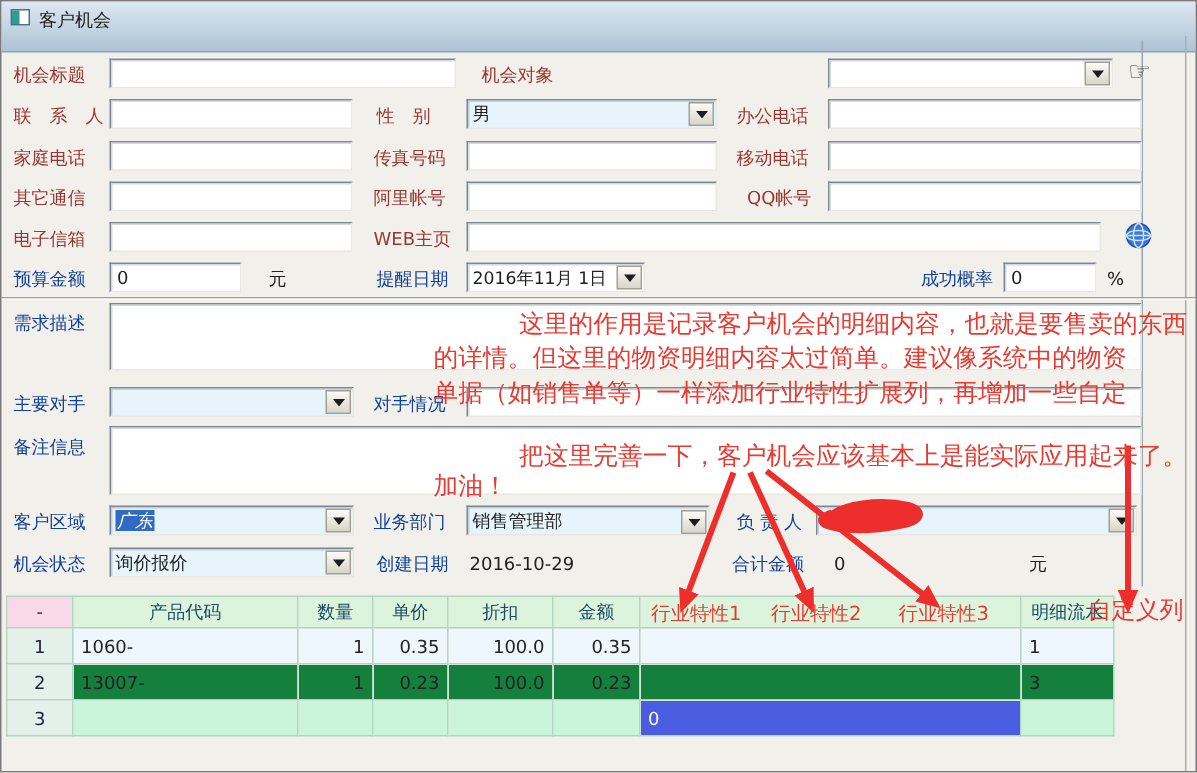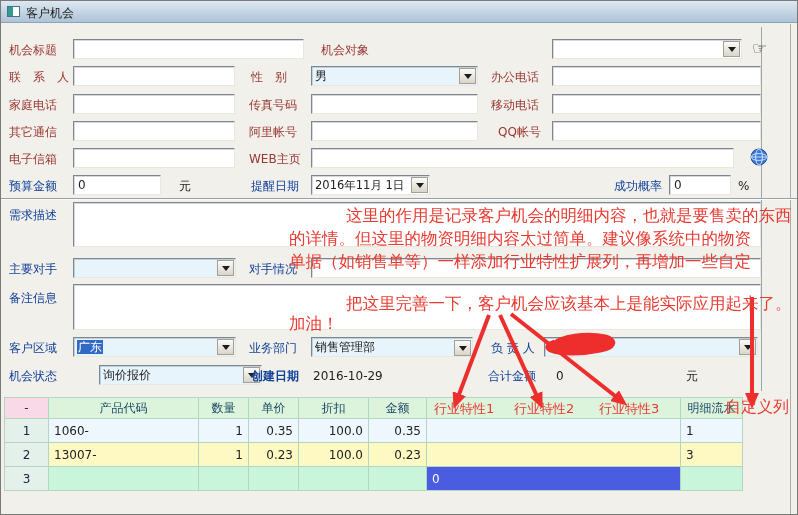--- a/index.html
+++ b/index.html
@@ -3,21 +3,21 @@
 <meta charset="utf-8">
 <style>
   html,body{margin:0;padding:0;background:#d8d8d8;}
   *{box-sizing:border-box;}
   #win{
     position:relative;width:798px;height:515px;overflow:hidden;
     background:#f1f0ea;border:1px solid #7a7a7a;
     font-family:"DejaVu Sans","Liberation Sans",sans-serif;font-size:12px;color:#222;
   }
   
-  #titlebar{position:absolute;left:0;top:0;width:100%;height:22px;
+  #titlebar{position:absolute;left:0;top:0;width:100%;height:34px;
     background:linear-gradient(#dde8f1,#aec3d6);border-bottom:1px solid #8ba4ba;}
   #title-icon{position:absolute;left:6px;top:5px;width:13px;height:11px;background:#fff;
     border:1px solid #49708f;}
   #title-icon::after{content:"";position:absolute;left:0;top:0;width:5px;height:9px;background:#2f9c90;}
   #title-text{position:absolute;left:25px;top:4px;color:#1d1d1d;}
   
   .lbl{position:absolute;white-space:pre;line-height:14px;}
   .lred{color:#9a3733;}
   .lblue{color:#10409a;}
   .black{color:#222;}
@@ -34,21 +34,21 @@
     border-bottom-color:#e9e7e0;border-right-color:#e9e7e0;
     box-shadow:inset 1px 1px 0 rgba(90,100,110,.25);
     display:flex;align-items:center;}
   .combo.blue{background:#e7f4fc;}
   .combo-val{flex:1;padding:0 3px;white-space:nowrap;overflow:hidden;}
   .combo-btn{width:17px;height:16px;margin-right:1px;flex:0 0 17px;
     background:linear-gradient(#fcfbf8,#d9d5c9);border:1px solid #a39f93;
     display:flex;align-items:center;justify-content:center;cursor:default;}
   .tri{width:0;height:0;border-left:4px solid transparent;border-right:4px solid transparent;
     border-top:5px solid #1c1c1c;}
-  .sel-text{background:#316ac5;color:#fff;padding:0 1px;}
+  .sel-text{background:#316ac5;color:#fff;padding:0 1px;font-style:italic;}
   
   .radiogroup{position:absolute;left:378px;top:36px;width:153px;height:23px;
     border:1px solid #9aa0a8;background:#f1f0ea;display:flex;align-items:center;
     padding:0 4px;gap:7px;}
   .radio-item{display:flex;align-items:center;gap:3px;cursor:default;}
   .rb{width:11px;height:11px;border-radius:50%;background:#fff;border:1px solid #5f6a74;
     box-shadow:inset 1px 1px 1px #9fb0bc;position:relative;}
   .rb.on::after{content:"";position:absolute;left:2px;top:2px;width:5px;height:5px;
     border-radius:50%;background:#1a1a1a;}
   
@@ -58,21 +58,21 @@
   
   #grid{position:absolute;left:3px;top:396px;border-collapse:collapse;table-layout:fixed;
     width:738px;font-size:12px;}
   #grid td,#grid th{border:1px solid #b4d4c4;padding:0 5px;height:24px;overflow:hidden;
     white-space:nowrap;font-weight:normal;}
   #grid th{height:21px;background:#ddf4dc;color:#1c4a66;text-align:center;}
   #grid th.h-no{background:#f9d9e8;color:#333;}
   .c-no{background:#e4f1ea;text-align:center;color:#224;}
   .num{text-align:right;}
   tr.r1 td.dc{background:#eef7fe;}
-  tr.r2 td.dc{background:#fef9c3;}
+  tr.r2 td.dc{background:#15803d;}
   tr.r3 td.dc{background:#c9f6da;}
   td.cell-selected{background:#4a5ce0 !important;color:#fff;text-align:left;}
   
   .anno{position:absolute;color:#e83a30;font-size:16.5px;line-height:19px;white-space:pre;z-index:40;}
   .colnote{position:absolute;color:#e83a30;font-size:13px;white-space:pre;z-index:40;}
   #overlay{position:absolute;left:0;top:0;width:798px;height:515px;pointer-events:none;z-index:35;}
   .icon-btn{position:absolute;cursor:pointer;}
   #hand-icon{font-size:17px;line-height:17px;color:#3c3c3c;}
 </style>
 </head>
@@ -186,27 +186,27 @@
   </div>
   <span class="lbl lblue" style="left:490px;top:340px;">负 责 人</span>
   <div class="combo blue" style="left:543px;top:336px;width:214px;">
     <span class="combo-val"></span>
     <span class="combo-btn">
         <i class="tri"></i>
       </span>
   </div>
 
   <span class="lbl lblue" style="left:8px;top:368px;">机会状态</span>
-  <div class="combo blue" style="left:72px;top:364px;width:163px;margin-left:26px;">
+  <div class="combo blue" style="left:72px;top:364px;width:163px;">
     <span class="combo-val">询价报价</span>
     <span class="combo-btn">
         <i class="tri"></i>
       </span>
   </div>
-  <span class="lbl lblue" style="left:250px;top:368px;font-weight:bold;">创建日期</span>
+  <span class="lbl lblue" style="left:250px;top:368px;">创建日期</span>
   <span class="lbl black" style="left:312px;top:368px;">2016-10-29</span>
   <span class="lbl lblue" style="left:487px;top:368px;">合计金额</span>
   <span class="lbl black" style="left:555px;top:368px;">0</span>
   <span class="lbl black" style="left:685px;top:368px;">元</span>
 
   <table id="grid">
     <colgroup>
       <col style="width:44px">
         <col style="width:150px">
         <col style="width:50px">

